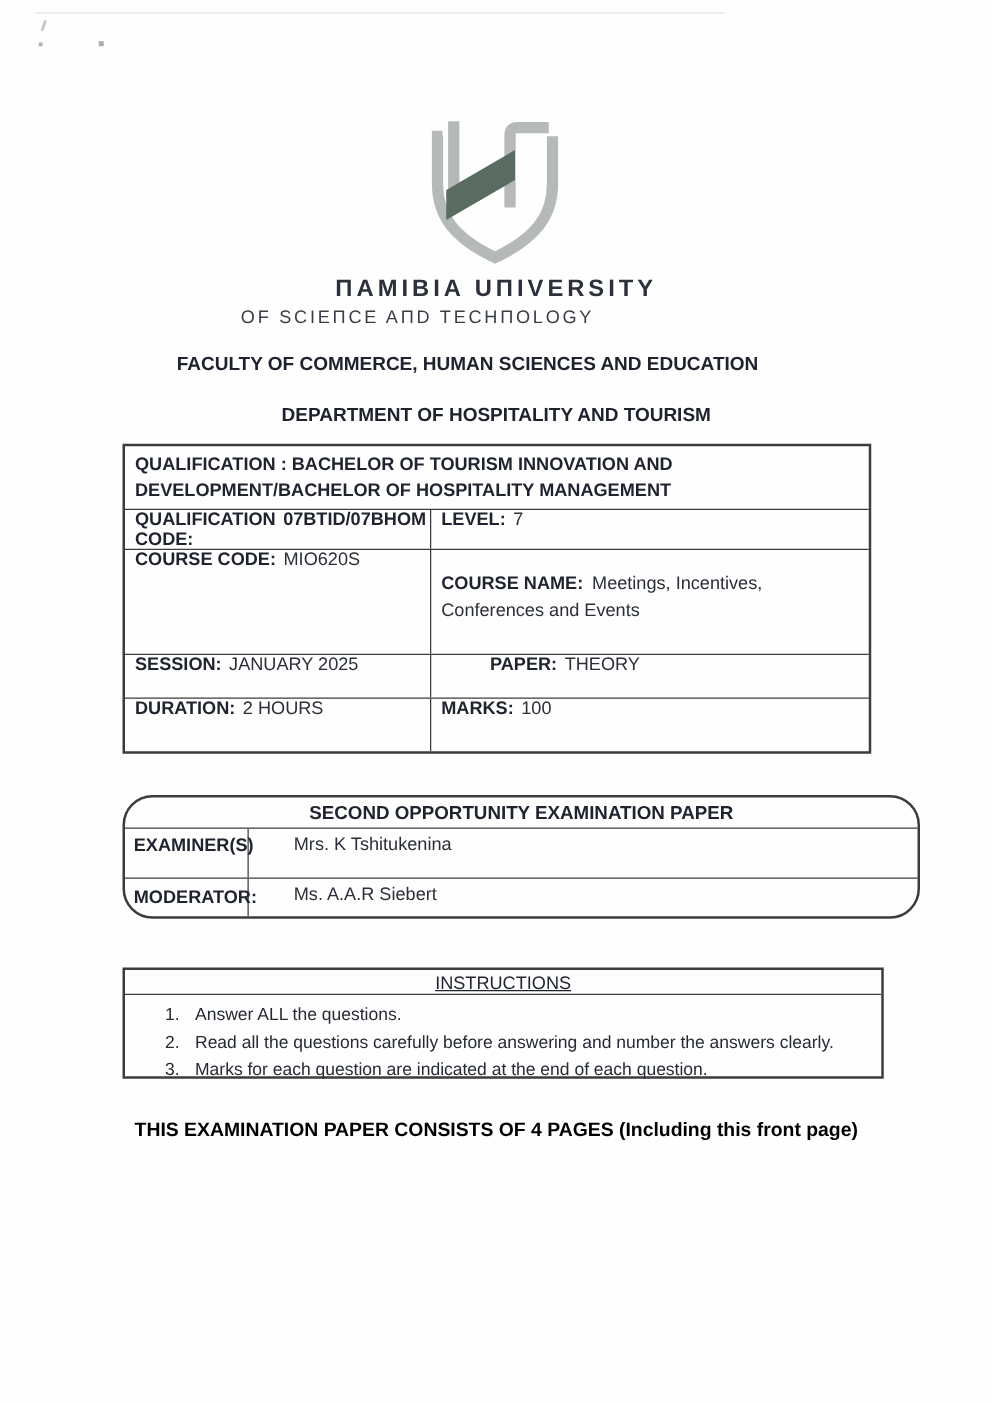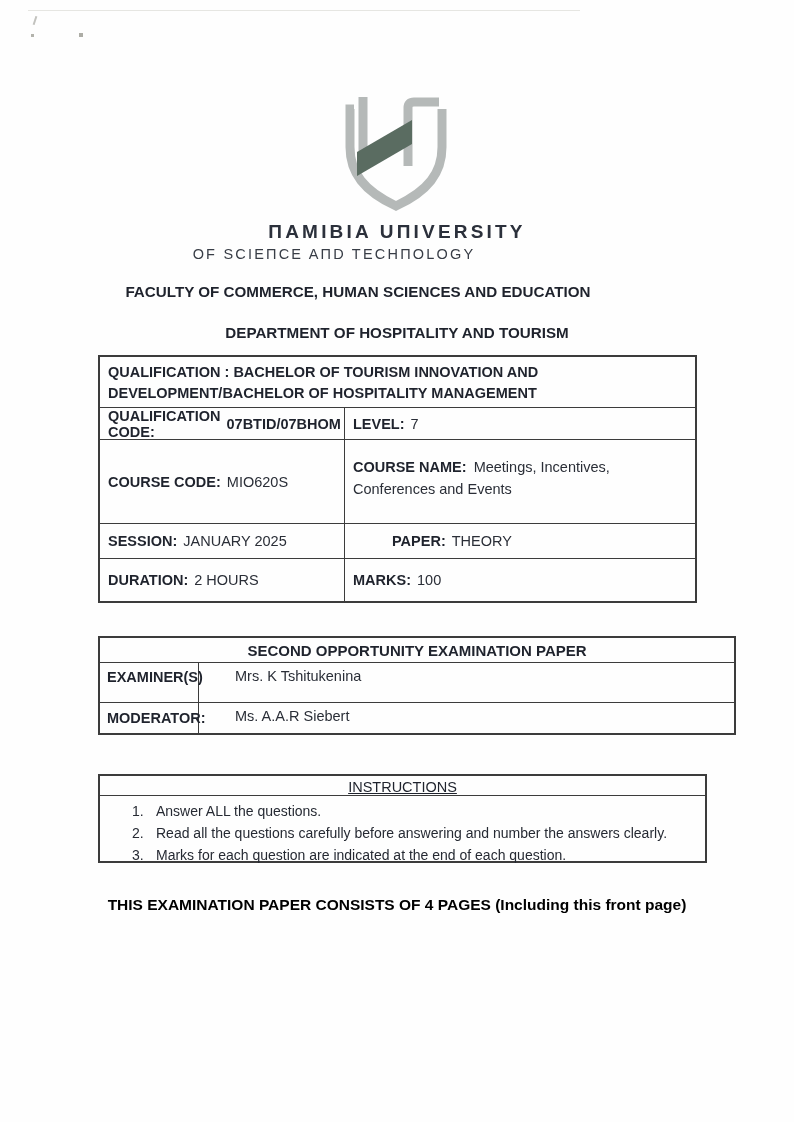--- a/index.html
+++ b/index.html
@@ -18,36 +18,36 @@
   .wm1 {
     position:absolute; top:221px; left:0; width:794px; text-align:center;
     font-size:19px; font-weight:700; letter-spacing:3.2px; color:#2b303b;
   }
   .wm2 {
     position:absolute; top:246px; left:0; width:668px; text-align:center;
     font-size:14.5px; font-weight:400; letter-spacing:2.2px; color:#383d46;
   }
 
   .faculty {
-    position:absolute; top:283px; left:0; width:716px; text-align:center;
+    position:absolute; top:283px; left:16px; width:716px; text-align:center;
     font-size:15.2px; font-weight:700; color:#1e222c;
   }
   .dept {
     position:absolute; top:324px; left:0; width:794px; text-align:center;
     font-size:15.2px; font-weight:700; color:#1e222c;
   }
 
   .tbl { position:absolute; box-sizing:border-box; border:2px solid #3c3c3c; background:#fefefe; }
   .t1 { left:98px; top:355px; width:599px; height:248px; }
-  .t2 { left:98px; top:636px; width:638px; height:99px; }
+  .t2 { left:98px; top:636px; width:638px; height:99px;border-radius:24px; }
   .t3 { left:98px; top:774px; width:609px; height:89px; }
 
   .trow { box-sizing:border-box; display:flex; align-items:stretch; }
   .trow + .trow { border-top:1.5px solid #3c3c3c; }
-  .cell { box-sizing:border-box; padding:0 8px; display:flex; align-items:center; font-size:14.5px; }
+  .cell { box-sizing:border-box; padding:0 8px; display:flex; font-size:14.5px; }
   .cell .lbl { font-weight:700; color:#1f232d; }
   .cell .val { margin-left:6px; color:#2a2e37; }
   .cell .val.bold { font-weight:700; color:#1f232d; }
 
   
   .r-qual { height:50px; }
   .r-qual .cell { width:100%; align-items:flex-start; padding-top:5px; font-weight:700; line-height:21px; color:#1f232d; }
   .r-code { height:32px; }
   .r-course { height:84px; }
   .r-session { height:35px;gap:39px; }

